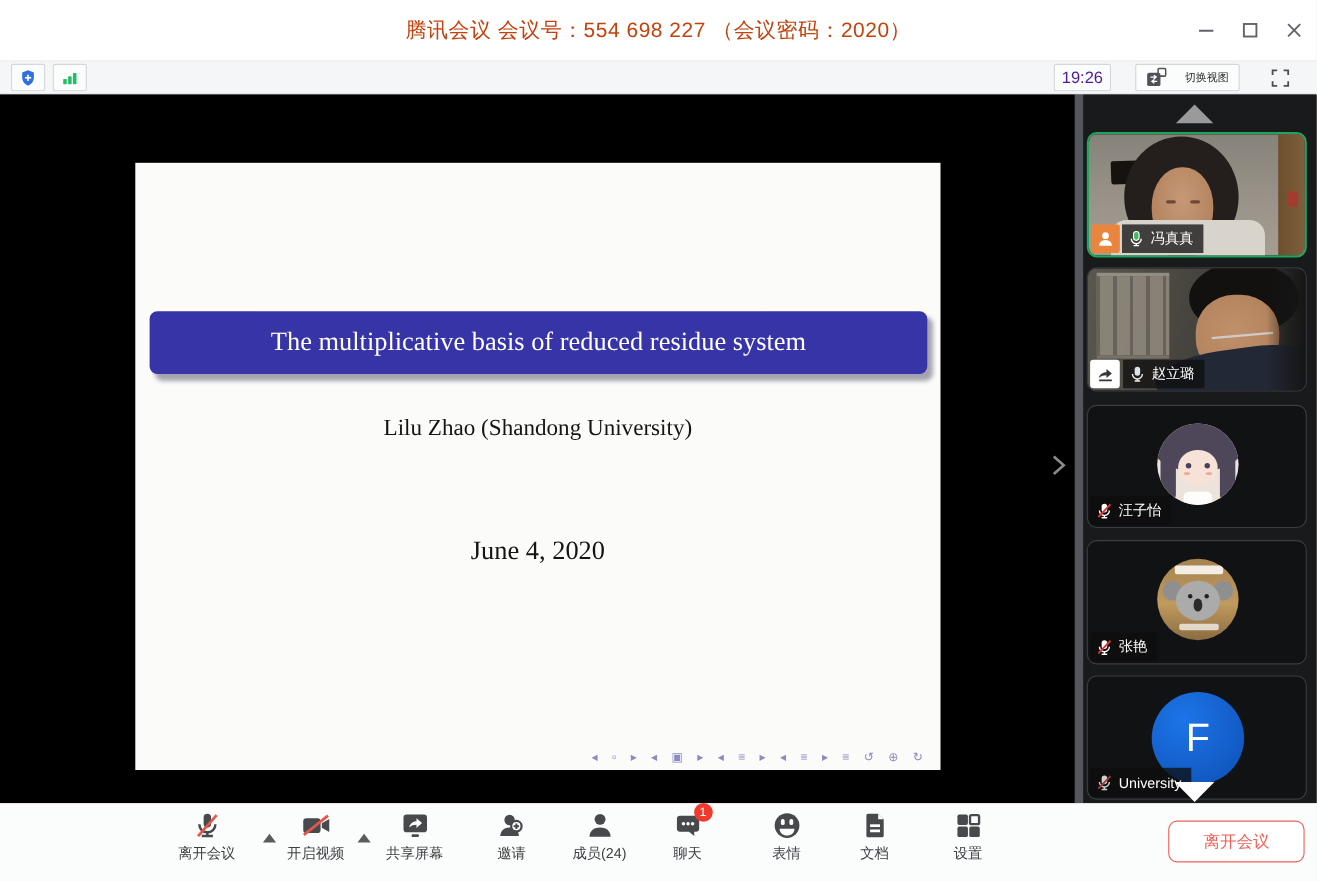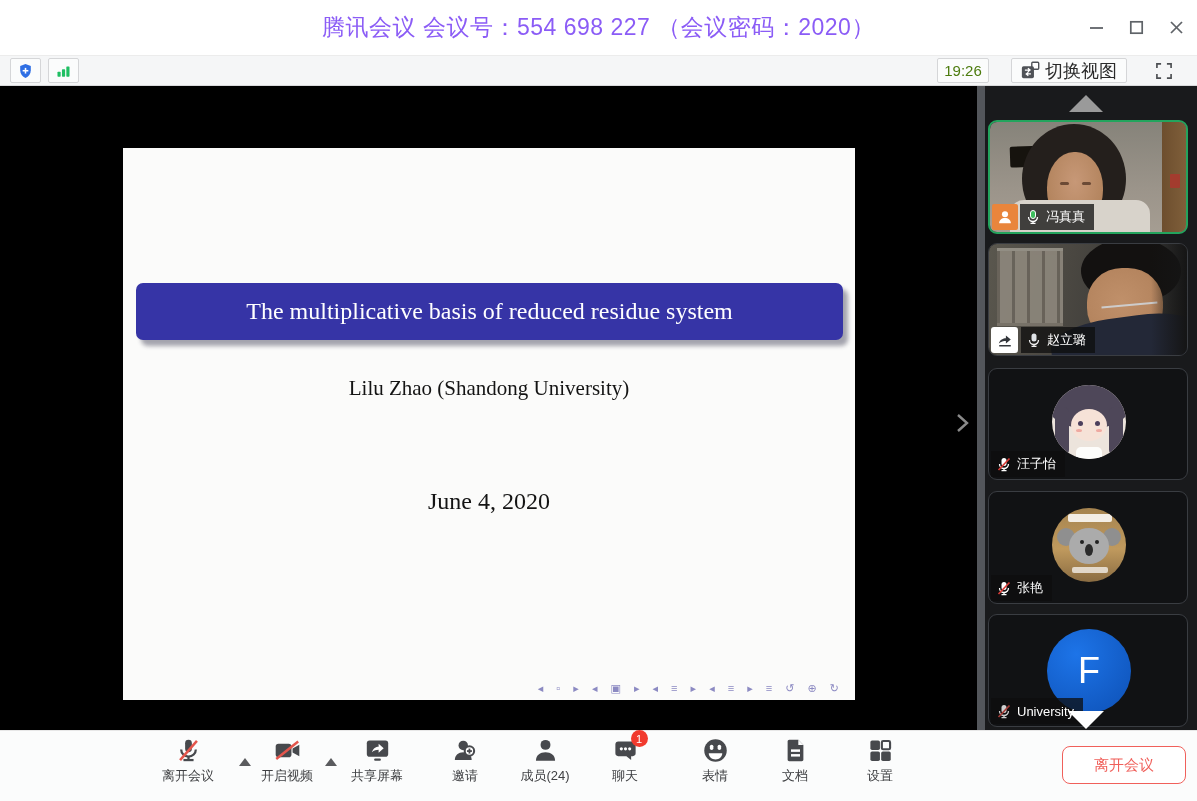--- a/index.html
+++ b/index.html
@@ -3,34 +3,34 @@
 <meta charset="utf-8">
 <style>
   *{margin:0;padding:0;box-sizing:border-box}
   html,body{width:1197px;height:801px;overflow:hidden;background:#fff;
     font-family:"Liberation Sans","DejaVu Sans",sans-serif}
   .app{position:relative;width:1197px;height:801px;background:#fff}
 
   
   .titlebar{position:absolute;left:0;top:0;width:100%;height:55px;background:#fff;
     display:flex;align-items:center;justify-content:center}
-  .window-title{font-size:23px;color:#8b5cf6;letter-spacing:.5px}
+  .window-title{font-size:19px;color:#c2410c;letter-spacing:.5px}
   .win-controls{position:absolute;right:12px;top:0;height:55px;display:flex;align-items:center;gap:22px}
   .win-btn{width:18px;height:18px;display:flex;align-items:center;justify-content:center;cursor:pointer}
 
   
   .topbar{position:absolute;left:0;top:55px;width:100%;height:31px;background:#f5f6f7;
     border-top:1px solid #ececec;border-bottom:1px solid #d9dadc;
     display:flex;align-items:center;padding:0 10px}
   .tb-box{height:25px;border:1px solid #d5d6d8;border-radius:2px;background:#fbfcfc;
     display:flex;align-items:center;justify-content:center;padding:0 6px;cursor:pointer}
   .shield-box{width:31px;margin-right:7px}
   .signal-box{width:31px}
-  .time-box{margin-left:auto;min-width:52px;font-size:15px;color:#4d7c0f}
-  .switchview-box{margin-left:22px;gap:5px;padding:0 9px;font-size:18px;color:#2b2b2b}
+  .time-box{margin-left:auto;min-width:52px;font-size:15px;color:#4c1d95}
+  .switchview-box{margin-left:22px;gap:16px;padding:0 9px;font-size:10px;color:#2b2b2b}
   .fullscreen-btn{margin-left:22px;margin-right:8px;width:30px;height:26px;display:flex;
     align-items:center;justify-content:center;cursor:pointer}
 
   
   .main{position:absolute;left:0;top:86px;width:1197px;height:644px;background:#000}
   .share-area{position:absolute;left:0;top:0;width:977px;height:644px;background:#000}
   .divider{position:absolute;left:977px;top:0;width:8px;height:644px;background:#53565b}
   .chevron{position:absolute;left:950px;top:322px;width:26px;height:30px;display:flex;
     align-items:center;justify-content:center;cursor:pointer}
 

